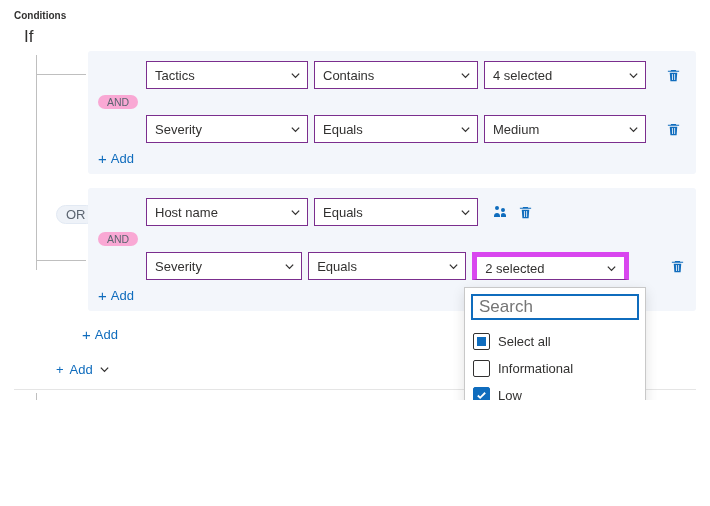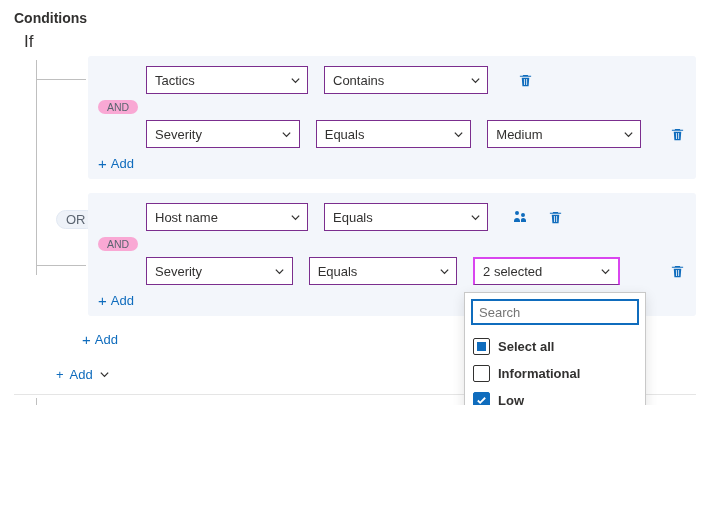--- a/index.html
+++ b/index.html
@@ -3,42 +3,42 @@
 <meta charset="utf-8">
 <style>
   * { box-sizing: border-box; margin: 0; padding: 0; }
   body {
     font-family: "Segoe UI", -apple-system, sans-serif;
     font-size: 13px;
     color: #323130;
     background: #fff;
     padding: 10px 14px;
   }
-  .title { font-weight: 600; font-size: 14px; margin-bottom: 6px; }
+  .title { font-weight: 600; font-size: 10px; margin-bottom: 6px; }
   .if-label { font-size: 17px; margin-left: 10px; margin-bottom: 4px; }
   .container { position: relative; }
   .tree-line-vert {
     position: absolute;
     left: 22px;
     top: 4px;
     bottom: 120px;
     border-left: 1px solid #bfbfbf;
   }
   .group-block {
     position: relative;
     margin-left: 74px;
     background: #f3f6fb;
     border-radius: 3px;
     padding: 10px 10px 6px 10px;
     margin-bottom: 14px;
   }
   .row {
     display: flex;
     align-items: center;
-    gap: 16px;
+    gap: 6px;
     position: relative;
     padding-left: 48px;
   }
   .dd {
     display: flex;
     align-items: center;
     justify-content: space-between;
     background: #fff;
     border: 1px solid #7b2e8e;
     height: 28px;
@@ -116,48 +116,47 @@
     margin-top:18px;
     cursor:pointer;
     font-size:13px;
   }
   .divider {
     border-top:1px solid #e5e5e5;
     margin-top:12px;
     margin-left:0;
   }
   .open {
-    border:2px solid #d946ef;
+    border:5px solid #d946ef;
     border-bottom:1px solid #7b2e8e;
   }
   .popup {
     position:absolute;
     top: 35px;
     right: 40px;
     width: 182px;
     background:#fff;
     border:1px solid #c8c8c8;
     box-shadow: 0 4px 12px rgba(0,0,0,0.12);
     z-index:10;
     padding:6px;
   }
   .search-box {
     border:2px solid #0f6cbd;
     height:26px;
     width:100%;
     padding:0 6px;
-    font-size:13px;
+    font-size:17px;
     outline:none;
     margin-bottom:8px;
   }
   .opt {
     display:flex;align-items:center;gap:8px;
     padding:5px 2px;
     cursor:pointer;
-    font-weight:bold;
   }
   .cb {
     width:17px;height:17px;
     border:1px solid #323130;
     border-radius:2px;
     display:flex;align-items:center;justify-content:center;
     flex-shrink:0;
   }
   .cb.checked { background:#0f6cbd; border-color:#0f6cbd; }
   .cb.checked svg { color:#fff; }
@@ -183,20 +182,28 @@
       <div class="dd dd-field">
         <span>Tactics</span>
         <span class="chevron">
             <svg viewBox="0 0 12 12">
               <path d="M2 4l4 4 4-4" fill="none" stroke="currentColor" stroke-width="1.4"></path>
             </svg>
           </span>
       </div>
       <div class="dd dd-op">
         <span>Contains</span>
+        <span class="chevron">
+            <svg viewBox="0 0 12 12">
+              <path d="M2 4l4 4 4-4" fill="none" stroke="currentColor" stroke-width="1.4"></path>
+            </svg>
+          </span>
+      </div>
+      <div class="dd dd-val">
+        <span>4 selected</span>
         <span class="chevron">
             <svg viewBox="0 0 12 12">
               <path d="M2 4l4 4 4-4" fill="none" stroke="currentColor" stroke-width="1.4"></path>
             </svg>
           </span>
       </div>
       <span class="trash">
         <svg viewBox="0 0 16 16" width="15" height="15">
             <path d="M5.5 2h5l.5 1H14v1H2V3h3l.5-1zM4 5h8l-.7 9H4.7L4 5zm2.3 1.3l.2 6.4h.9l-.2-6.4h-.9zm2.5 0v6.4h.9V6.3h-.9z" fill="currentColor"></path>
           </svg>

